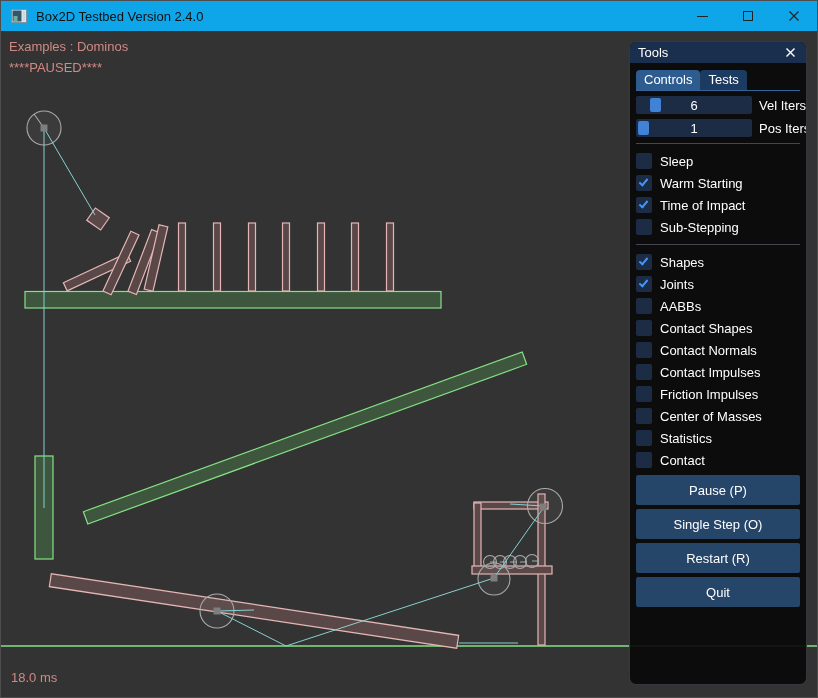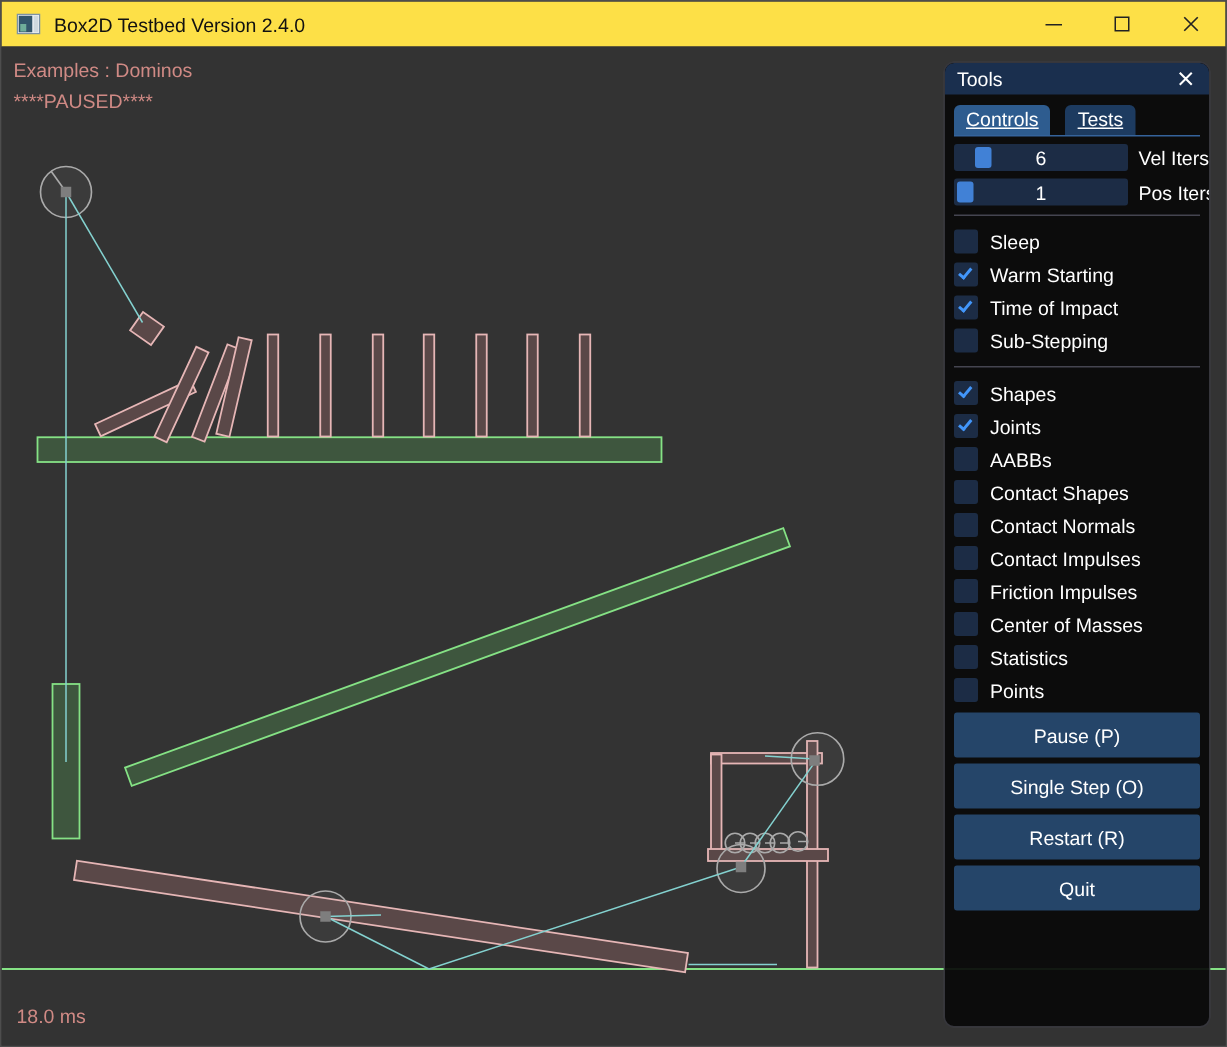--- a/index.html
+++ b/index.html
@@ -4,21 +4,21 @@
 <style>
   html,body{margin:0;padding:0;background:#202020;}
   *{box-sizing:border-box;}
   .window{
     position:relative;width:818px;height:698px;overflow:hidden;
     font-family:"Liberation Sans",sans-serif;
     border:1px solid #4d4d4d;background:#333333;
   }
   
   .titlebar{
-    position:absolute;top:0;left:0;width:100%;height:30px;background:#fde047;
+    position:absolute;top:0;left:0;width:100%;height:30px;background:#0ea5e9;
     display:flex;align-items:center;color:#111;font-size:13px;
   }
   .titlebar .app-icon{margin-left:10px;width:16px;height:14px;position:relative;flex:0 0 auto;}
   .titlebar .title{margin-left:9px;white-space:nowrap;}
   .win-controls{margin-left:auto;display:flex;height:100%;}
   .win-btn{width:46px;height:100%;display:flex;align-items:center;justify-content:center;cursor:default;}
   .glyph-min{width:11px;height:1px;background:#222;}
   .glyph-max{width:10px;height:10px;border:1px solid #222;}
   
   .client{position:absolute;top:30px;left:0;width:818px;height:668px;background:#333333;}
@@ -38,21 +38,21 @@
     background:rgba(10,10,10,0.93);border:1px solid rgba(90,90,100,0.55);
     border-radius:7px;color:#fff;font-size:13px;overflow:hidden;
   }
   .ptitle{
     height:21px;background:#1a2f4e;display:flex;align-items:center;
     padding:0 8px;border-radius:6px 6px 0 0;
   }
   .ptitle .pt-label{flex:1;}
   .pclose{width:16px;height:16px;display:flex;align-items:center;justify-content:center;cursor:default;}
   .pbody{padding:0 6px;}
-  .tabbar{display:flex;gap:10px;margin-top:7px;border-bottom:1px solid #35639b;text-decoration:underline;}
+  .tabbar{display:flex;gap:0;margin-top:7px;border-bottom:1px solid #35639b;}
   .tab{padding:2px 8px 3px 8px;border-radius:4px 4px 0 0;background:#1d3b60;cursor:default;}
   .tab.active{background:#2e5c8f;}
   .slider-row{display:flex;align-items:center;margin-top:5px;}
   .track{position:relative;width:116px;height:18px;background:#1c2c45;border-radius:2px;flex:0 0 auto;}
   .grab{position:absolute;top:2px;height:14px;background:#4181d6;border-radius:2px;}
   .tval{position:absolute;inset:0;display:flex;align-items:center;justify-content:center;font-size:13px;}
   .rlabel{margin-left:7px;white-space:nowrap;}
   .sep{height:1px;background:#454550;margin:6px 0;}
   .chk-row{display:flex;align-items:center;height:22px;cursor:default;}
   .box{width:16px;height:16px;background:#1c2c45;border-radius:2px;position:relative;flex:0 0 auto;}
@@ -254,21 +254,21 @@
             <div class="chk-row">
               <div class="box"></div>
               <span class="chk-label">Center of Masses</span>
             </div>
             <div class="chk-row">
               <div class="box"></div>
               <span class="chk-label">Statistics</span>
             </div>
             <div class="chk-row">
               <div class="box"></div>
-              <span class="chk-label">Points</span>
+              <span class="chk-label">Contact</span>
             </div>
           </div>
         <div>
             <div class="pbtn">Pause (P)</div>
             <div class="pbtn">Single Step (O)</div>
             <div class="pbtn">Restart (R)</div>
             <div class="pbtn">Quit</div>
           </div>
       </div>
     </div>

